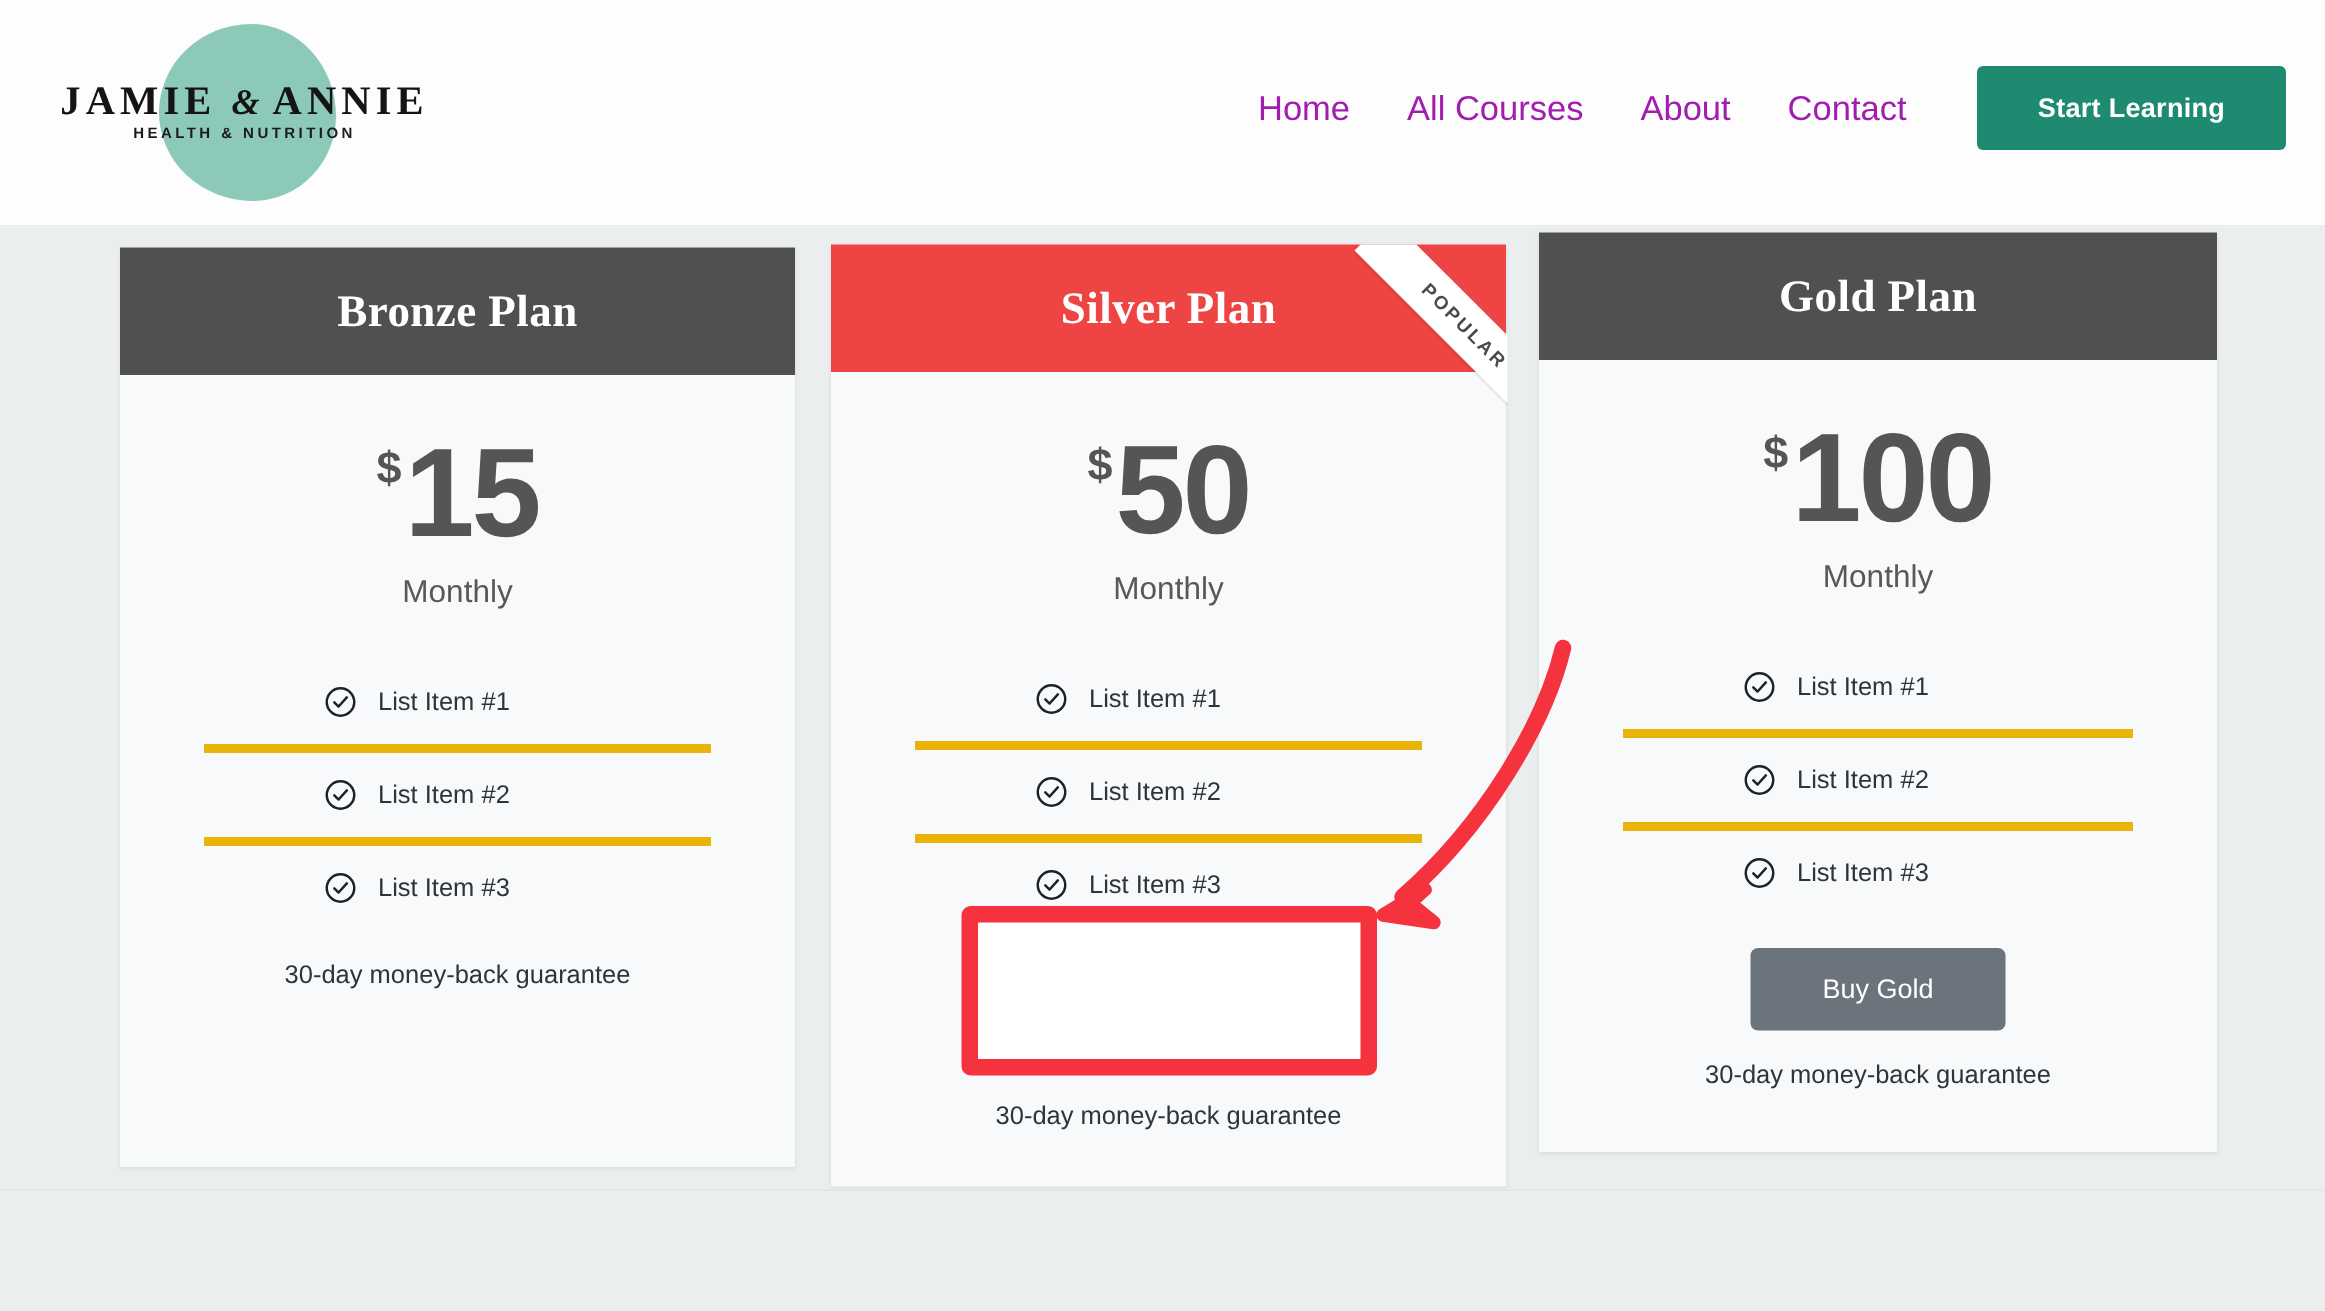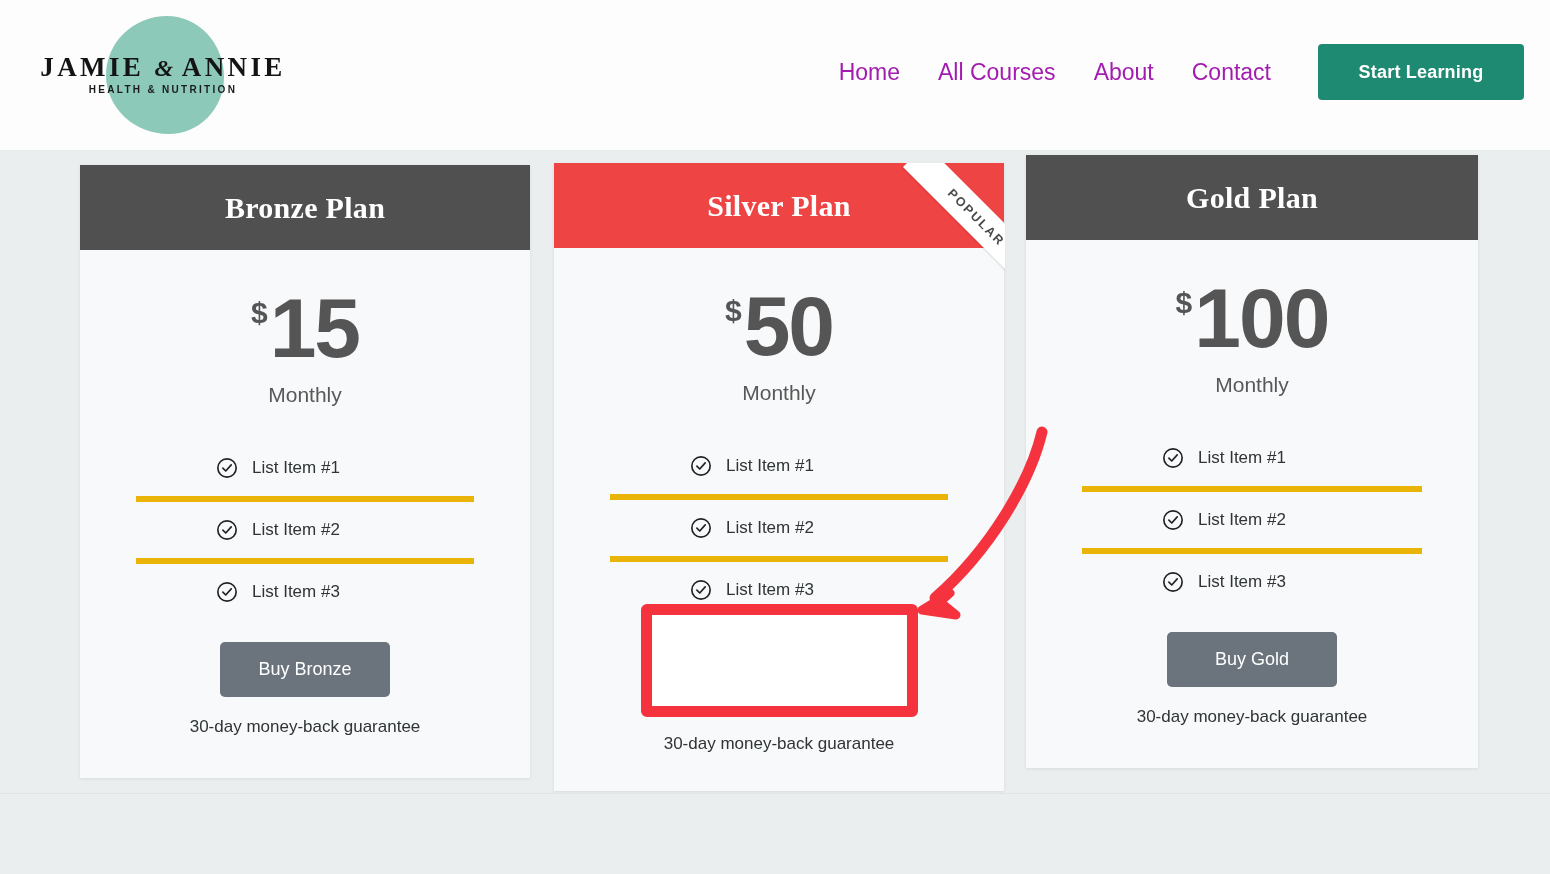--- a/index.html
+++ b/index.html
@@ -368,23 +368,20 @@
           <span class="check-icon">
             <svg width="22" height="22" viewBox="0 0 24 24" fill="none" stroke="#1e2226" stroke-width="1.8">
               <circle cx="12" cy="12" r="10"></circle>
               <polyline points="7.5,12.2 10.6,15.3 16.6,8.6" stroke-linecap="round" stroke-linejoin="round"></polyline>
             </svg>
           </span>
           <span class="feature-label">List Item #3</span>
         </li>
       </ul>
 
-      <div class="buy-wrap">
-        <button class="buy-button buy-gray">Buy Bronze</button>
-      </div>
       <div class="guarantee">30-day money-back guarantee</div>
     </div>
   </div>
 
   <div class="card card-silver">
     <div class="card-header header-teal">
       <div class="card-title">Silver Plan</div>
       <div class="ribbon-clip">
         <div class="ribbon-band">
           <span class="ribbon-text">POPULAR</span>

